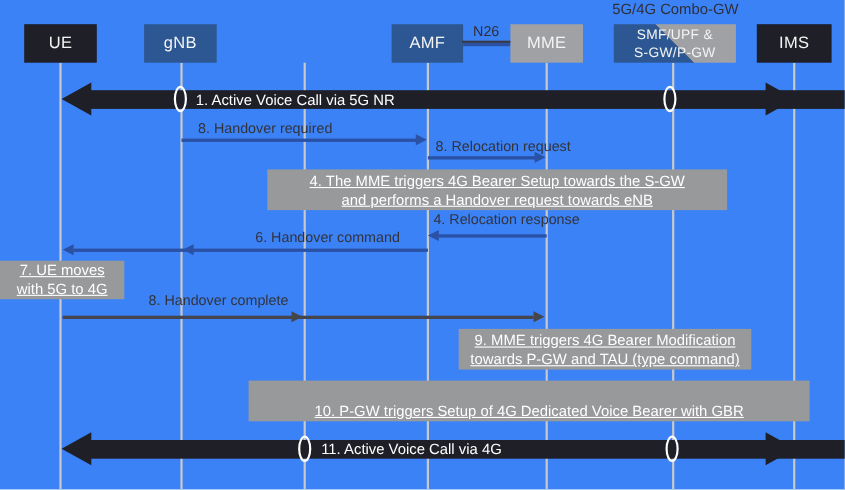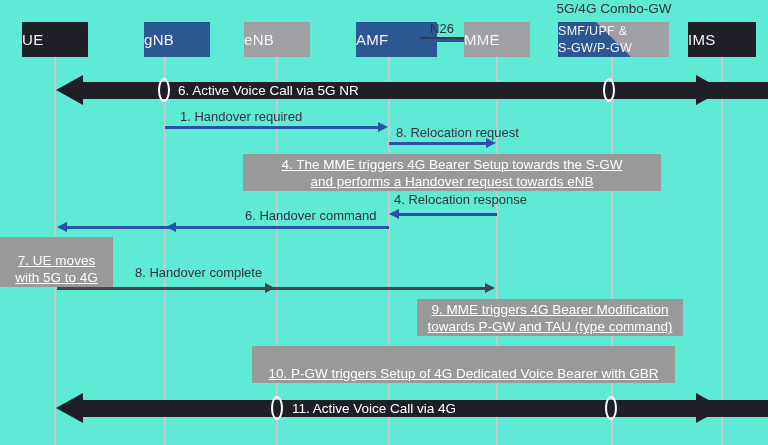--- a/index.html
+++ b/index.html
@@ -1,26 +1,26 @@
 <!DOCTYPE html>
 <html><head>
 <meta charset="utf-8">
 <style>
   html,body { margin:0; padding:0; background:#ffffff; }
   body { font-family: "Liberation Sans", "DejaVu Sans", sans-serif; }
   #stage {
-    position:relative; width:768px; height:445px; background:#5eead4;
+    position:relative; width:768px; height:445px; background:#3b82f6;
     overflow:hidden;
     --dark:#1f1f28; --blue:#2d5792; --arrow-blue:#2b51a5; --gray:#9fa1a4;
     --note:#98999b; --dark-arrow:#45454d; --txt:#33333c; --lifeline:#c9c9ca;
   }
   .lifeline { position:absolute; top:57px; bottom:0; width:1.5px; background:var(--lifeline); z-index:0; }
   .actor {
     position:absolute; top:22px; height:35px; z-index:3;
-    display:flex; flex-direction:column; align-items:flex-start; justify-content:center;
+    display:flex; flex-direction:column; align-items:center; justify-content:center;
     color:#f4f4f4; font-size:15px; letter-spacing:0.3px;
   }
   .actor.black { background:var(--dark); }
   .actor.blue  { background:var(--blue); }
   .actor.gray  { background:var(--gray); }
   .actor.split { background:linear-gradient(45deg, var(--blue) 49.6%, var(--gray) 50.4%); font-size:12.5px; line-height:1.3; }
   .toplabel { position:absolute; top:1px; left:539px; width:150px; text-align:center; font-size:13.5px; color:#2f2f38; z-index:3; }
   .n26line { position:absolute; left:421px; top:39px; width:43px; height:2.5px; background:var(--arrow-blue); z-index:2; }
   .n26label { position:absolute; left:420px; top:21px; width:44px; text-align:center; font-size:13px; color:#2f2f38; border-bottom:2px solid #3a3a42; padding-bottom:1px; z-index:4; }
 
@@ -58,86 +58,83 @@
   <div class="lifeline" style="left:611px"></div>
   <div class="lifeline" style="left:721px"></div>
 
   <div class="toplabel">5G/4G Combo-GW</div>
   <div class="n26line"></div>
   <div class="n26label">N26</div>
 
   <div class="actor black" style="left:22px;width:66px">
       <span>UE</span>
     </div>
-  <div class="actor blue" style="left:144px;width:66px">
+  <div class="actor blue" style="left:131px;width:66px">
       <span>gNB</span>
     </div>
-  <div class="actor gray" style="left:244px;width:66px">
-      <span>eNB</span>
-    </div>
-  <div class="actor blue" style="left:356px;width:81px">
+  <div class="actor blue" style="left:356px;width:65px">
       <span>AMF</span>
     </div>
   <div class="actor gray" style="left:464px;width:66px">
       <span>MME</span>
     </div>
   <div class="actor black" style="left:688px;width:68px">
       <span>IMS</span>
     </div>
   <div class="actor split" style="left:558px;width:111px">
     <span>SMF/UPF &amp;</span>
     <span>S-GW/P-GW</span>
   </div>
 
   <div class="bighead l" style="left:56px;top:75px"></div>
   <div class="bigbody" style="left:82px;top:82px;width:614px;padding-left:96px">
-    <span>6. Active Voice Call via 5G NR</span>
+    <span>1. Active Voice Call via 5G NR</span>
   </div>
   <div class="bighead r" style="left:696px;top:75px"></div>
   <div class="ring" style="left:158px;top:78px"></div>
   <div class="ring" style="left:603px;top:78px"></div>
 
-  <div class="mtext" style="left:180px;top:109px">1. Handover required</div>
+  <div class="mtext" style="left:180px;top:109px">8. Handover required</div>
   <div class="mline" style="left:165px;top:126px;width:214px"></div>
   <div class="ah r" style="left:378px;top:122px"></div>
 
   <div class="mtext" style="left:396px;top:125px">8. Relocation request</div>
   <div class="mline" style="left:389px;top:142px;width:98px"></div>
   <div class="ah r" style="left:486px;top:138px"></div>
 
   <div class="note" style="left:243px;top:154px;width:418px;height:37px">
     <span>4. The MME triggers 4G Bearer Setup towards the S-GW</span>
     <span>and performs a Handover request towards eNB</span>
   </div>
 
   <div class="mtext" style="left:394px;top:192px">4. Relocation response</div>
   <div class="mline" style="left:399px;top:213px;width:98px"></div>
   <div class="ah l" style="left:389px;top:209px"></div>
 
-  <div class="mtext" style="left:245px;top:208px">6. Handover command</div>
+  <div class="mtext" style="left:232px;top:208px">6. Handover command</div>
   <div class="mline" style="left:67px;top:226px;width:322px"></div>
   <div class="ah l" style="left:57px;top:222px"></div>
   <div class="ah l" style="left:166px;top:222px"></div>
 
-  <div class="note" style="left:0;top:237px;width:113px;height:50px">
+  <div class="note" style="left:0;top:237px;width:113px;height:35px">
     <span>7. UE moves</span>
     <span>with 5G to 4G</span>
   </div>
 
   <div class="mtext" style="left:135px;top:265px">8. Handover complete</div>
   <div class="mline dark" style="left:57px;top:287px;width:428px"></div>
   <div class="ah r dk" style="left:265px;top:283px"></div>
   <div class="ah r dk" style="left:485px;top:283px"></div>
 
   <div class="note" style="left:417px;top:299px;width:266px;height:37px">
     <span>9. MME triggers 4G Bearer Modification</span>
     <span>towards P-GW and TAU (type command)</span>
   </div>
 
-  <div class="note" style="left:252px;top:346px;width:423px;height:37px">
+  <div class="note" style="left:226px;top:346px;width:510px;height:37px">
     <span>10. P-GW triggers Setup of 4G Dedicated Voice Bearer with GBR</span>
   </div>
 
   <div class="bighead l" style="left:56px;top:393px"></div>
   <div class="bigbody" style="left:82px;top:400px;width:614px;padding-left:210px">
     <span>11. Active Voice Call via 4G</span>
   </div>
   <div class="bighead r" style="left:696px;top:393px"></div>
   <div class="ring" style="left:271px;top:396px"></div>
   <div class="ring" style="left:605px;top:396px"></div>

